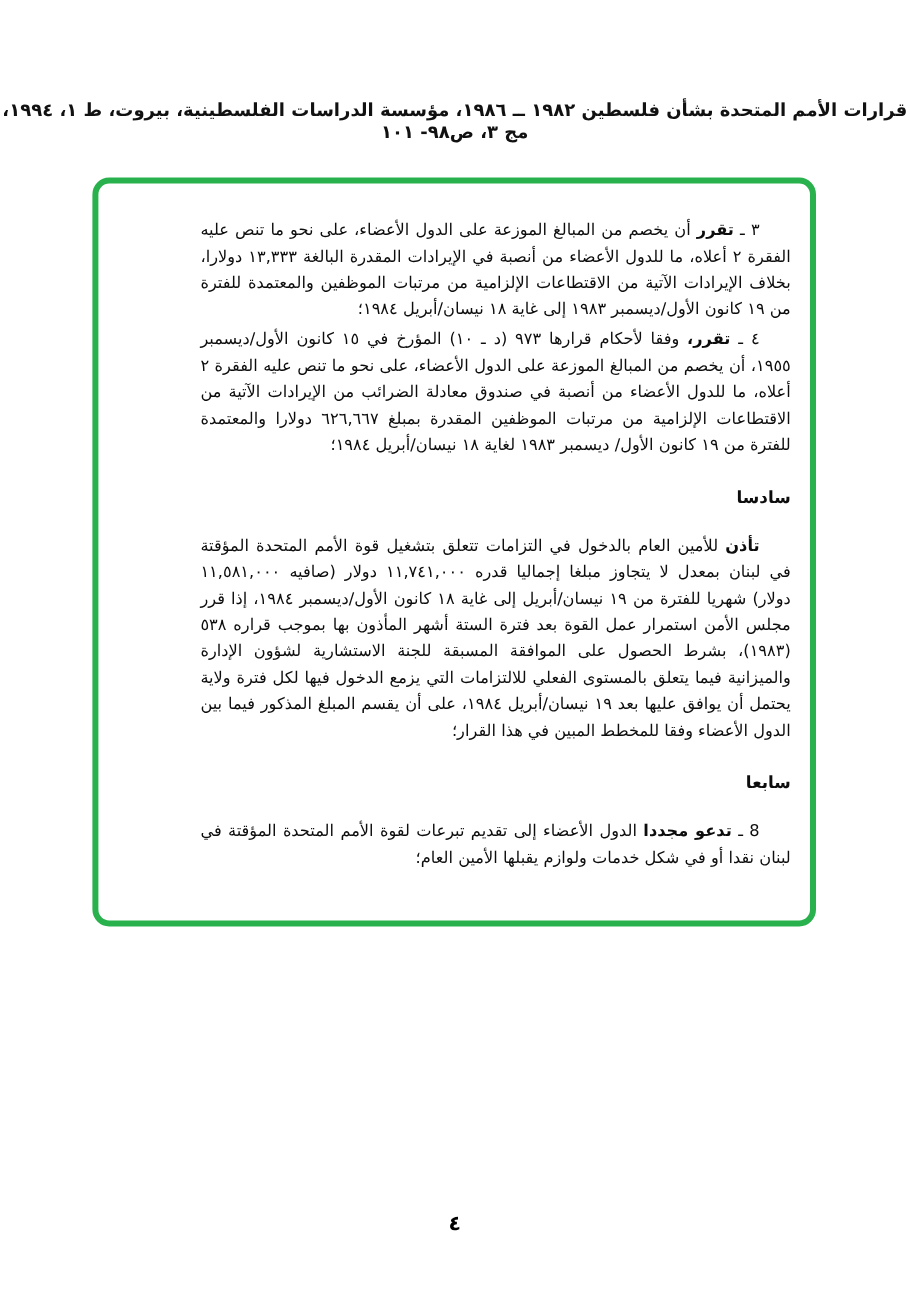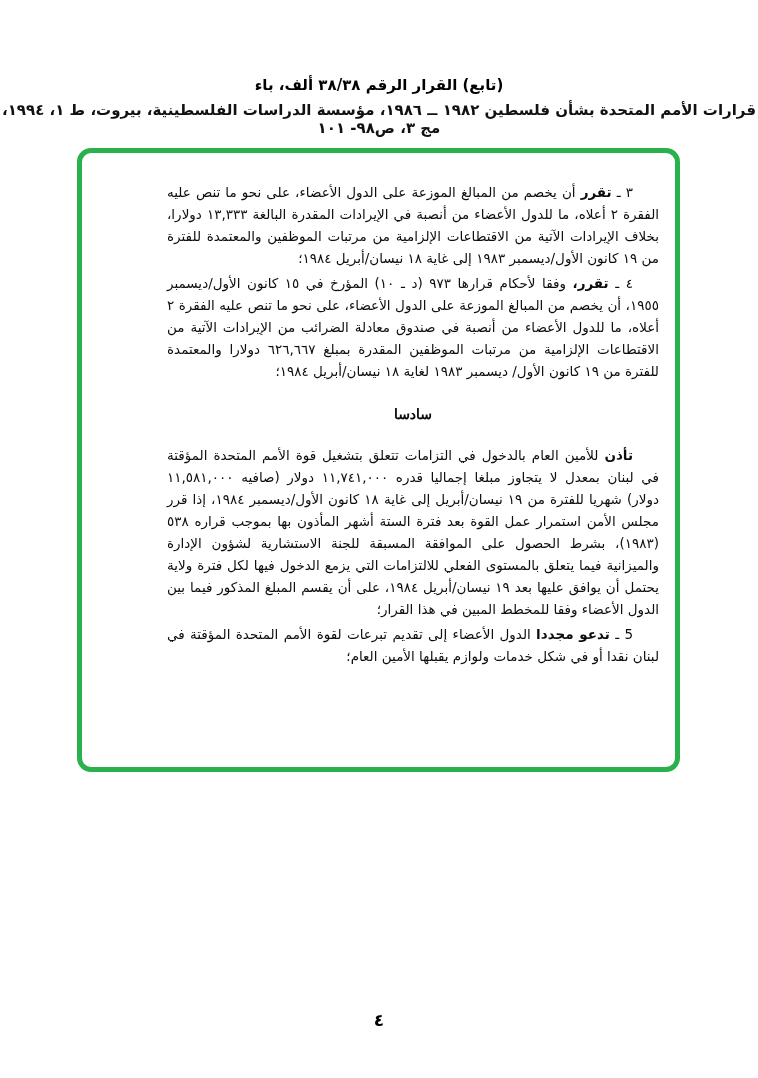--- a/index.html
+++ b/index.html
@@ -58,60 +58,58 @@
     color: #0d0d0d;
   }
   .para {
     margin: 0 0 3px 0;
     text-indent: 26px;
   }
   .para b {
     font-weight: bold;
   }
   .section-heading {
-    text-align: center;
     font-weight: bold;
     font-size: 14px;
     margin: 22px 0 18px 0;
     text-indent: 0;
-    font-family: Liberation Serif, serif;
   }
   .page-number {
     position: absolute;
     left: 0;
     right: 0;
     top: 1010px;
     text-align: center;
     font-size: 17px;
     font-weight: bold;
     color: #000;
   }
 </style>
 </head>
 <body>
 
 <div class="page">
 
   <div class="doc-header">
-    <div class="doc-title">(تابع) القرار الرقم ٣٨/٣٨ ألف، باء</div>
     <div class="doc-source">قرارات الأمم المتحدة بشأن فلسطين ١٩٨٢ ــ ١٩٨٦، مؤسسة الدراسات الفلسطينية، بيروت، ط ١، ١٩٩٤، مج ٣، ص٩٨- ١٠١</div>
   </div>
 
   <div class="content-frame">
     <div class="text-col">
 
       <p class="para"><span>٣ ـ </span><b>تقرر</b><span> أن يخصم من المبالغ الموزعة على الدول الأعضاء، على نحو ما تنص عليه الفقرة ٢ أعلاه، ما للدول الأعضاء من أنصبة في الإيرادات المقدرة البالغة ١٣,٣٣٣ دولارا، بخلاف الإيرادات الآتية من الاقتطاعات الإلزامية من مرتبات الموظفين والمعتمدة للفترة من ١٩ كانون الأول/ديسمبر ١٩٨٣ إلى غاية ١٨ نيسان/أبريل ١٩٨٤؛</span></p>
 
       <p class="para"><span>٤ ـ </span><b>تقرر،</b><span> وفقا لأحكام قرارها ٩٧٣ (د ـ ١٠) المؤرخ في ١٥ كانون الأول/ديسمبر ١٩٥٥، أن يخصم من المبالغ الموزعة على الدول الأعضاء، على نحو ما تنص عليه الفقرة ٢ أعلاه، ما للدول الأعضاء من أنصبة في صندوق معادلة الضرائب من الإيرادات الآتية من الاقتطاعات الإلزامية من مرتبات الموظفين المقدرة بمبلغ ٦٢٦,٦٦٧ دولارا والمعتمدة للفترة من ١٩ كانون الأول/ ديسمبر ١٩٨٣ لغاية ١٨ نيسان/أبريل ١٩٨٤؛</span></p>
 
       <p class="para section-heading">سادسا</p>
 
       <p class="para"><b>تأذن</b><span> للأمين العام بالدخول في التزامات تتعلق بتشغيل قوة الأمم المتحدة المؤقتة في لبنان بمعدل لا يتجاوز مبلغا إجماليا قدره ١١,٧٤١,٠٠٠ دولار (صافيه ١١,٥٨١,٠٠٠ دولار) شهريا للفترة من ١٩ نيسان/أبريل إلى غاية ١٨ كانون الأول/ديسمبر ١٩٨٤، إذا قرر مجلس الأمن استمرار عمل القوة بعد فترة الستة أشهر المأذون بها بموجب قراره ٥٣٨ (١٩٨٣)، بشرط الحصول على الموافقة المسبقة للجنة الاستشارية لشؤون الإدارة والميزانية فيما يتعلق بالمستوى الفعلي للالتزامات التي يزمع الدخول فيها لكل فترة ولاية يحتمل أن يوافق عليها بعد ١٩ نيسان/أبريل ١٩٨٤، على أن يقسم المبلغ المذكور فيما بين الدول الأعضاء وفقا للمخطط المبين في هذا القرار؛</span></p>
 
+      <p class="para section-heading">سابعا</p>
 
-      <p class="para"><span>5 ـ </span><b>تدعو مجددا</b><span> الدول الأعضاء إلى تقديم تبرعات لقوة الأمم المتحدة المؤقتة في لبنان نقدا أو في شكل خدمات ولوازم يقبلها الأمين العام؛</span></p>
+      <p class="para"><span>8 ـ </span><b>تدعو مجددا</b><span> الدول الأعضاء إلى تقديم تبرعات لقوة الأمم المتحدة المؤقتة في لبنان نقدا أو في شكل خدمات ولوازم يقبلها الأمين العام؛</span></p>
 
     </div>
   </div>
 
   <div class="page-number">٤</div>
 
 </div>
 
 </body></html>

